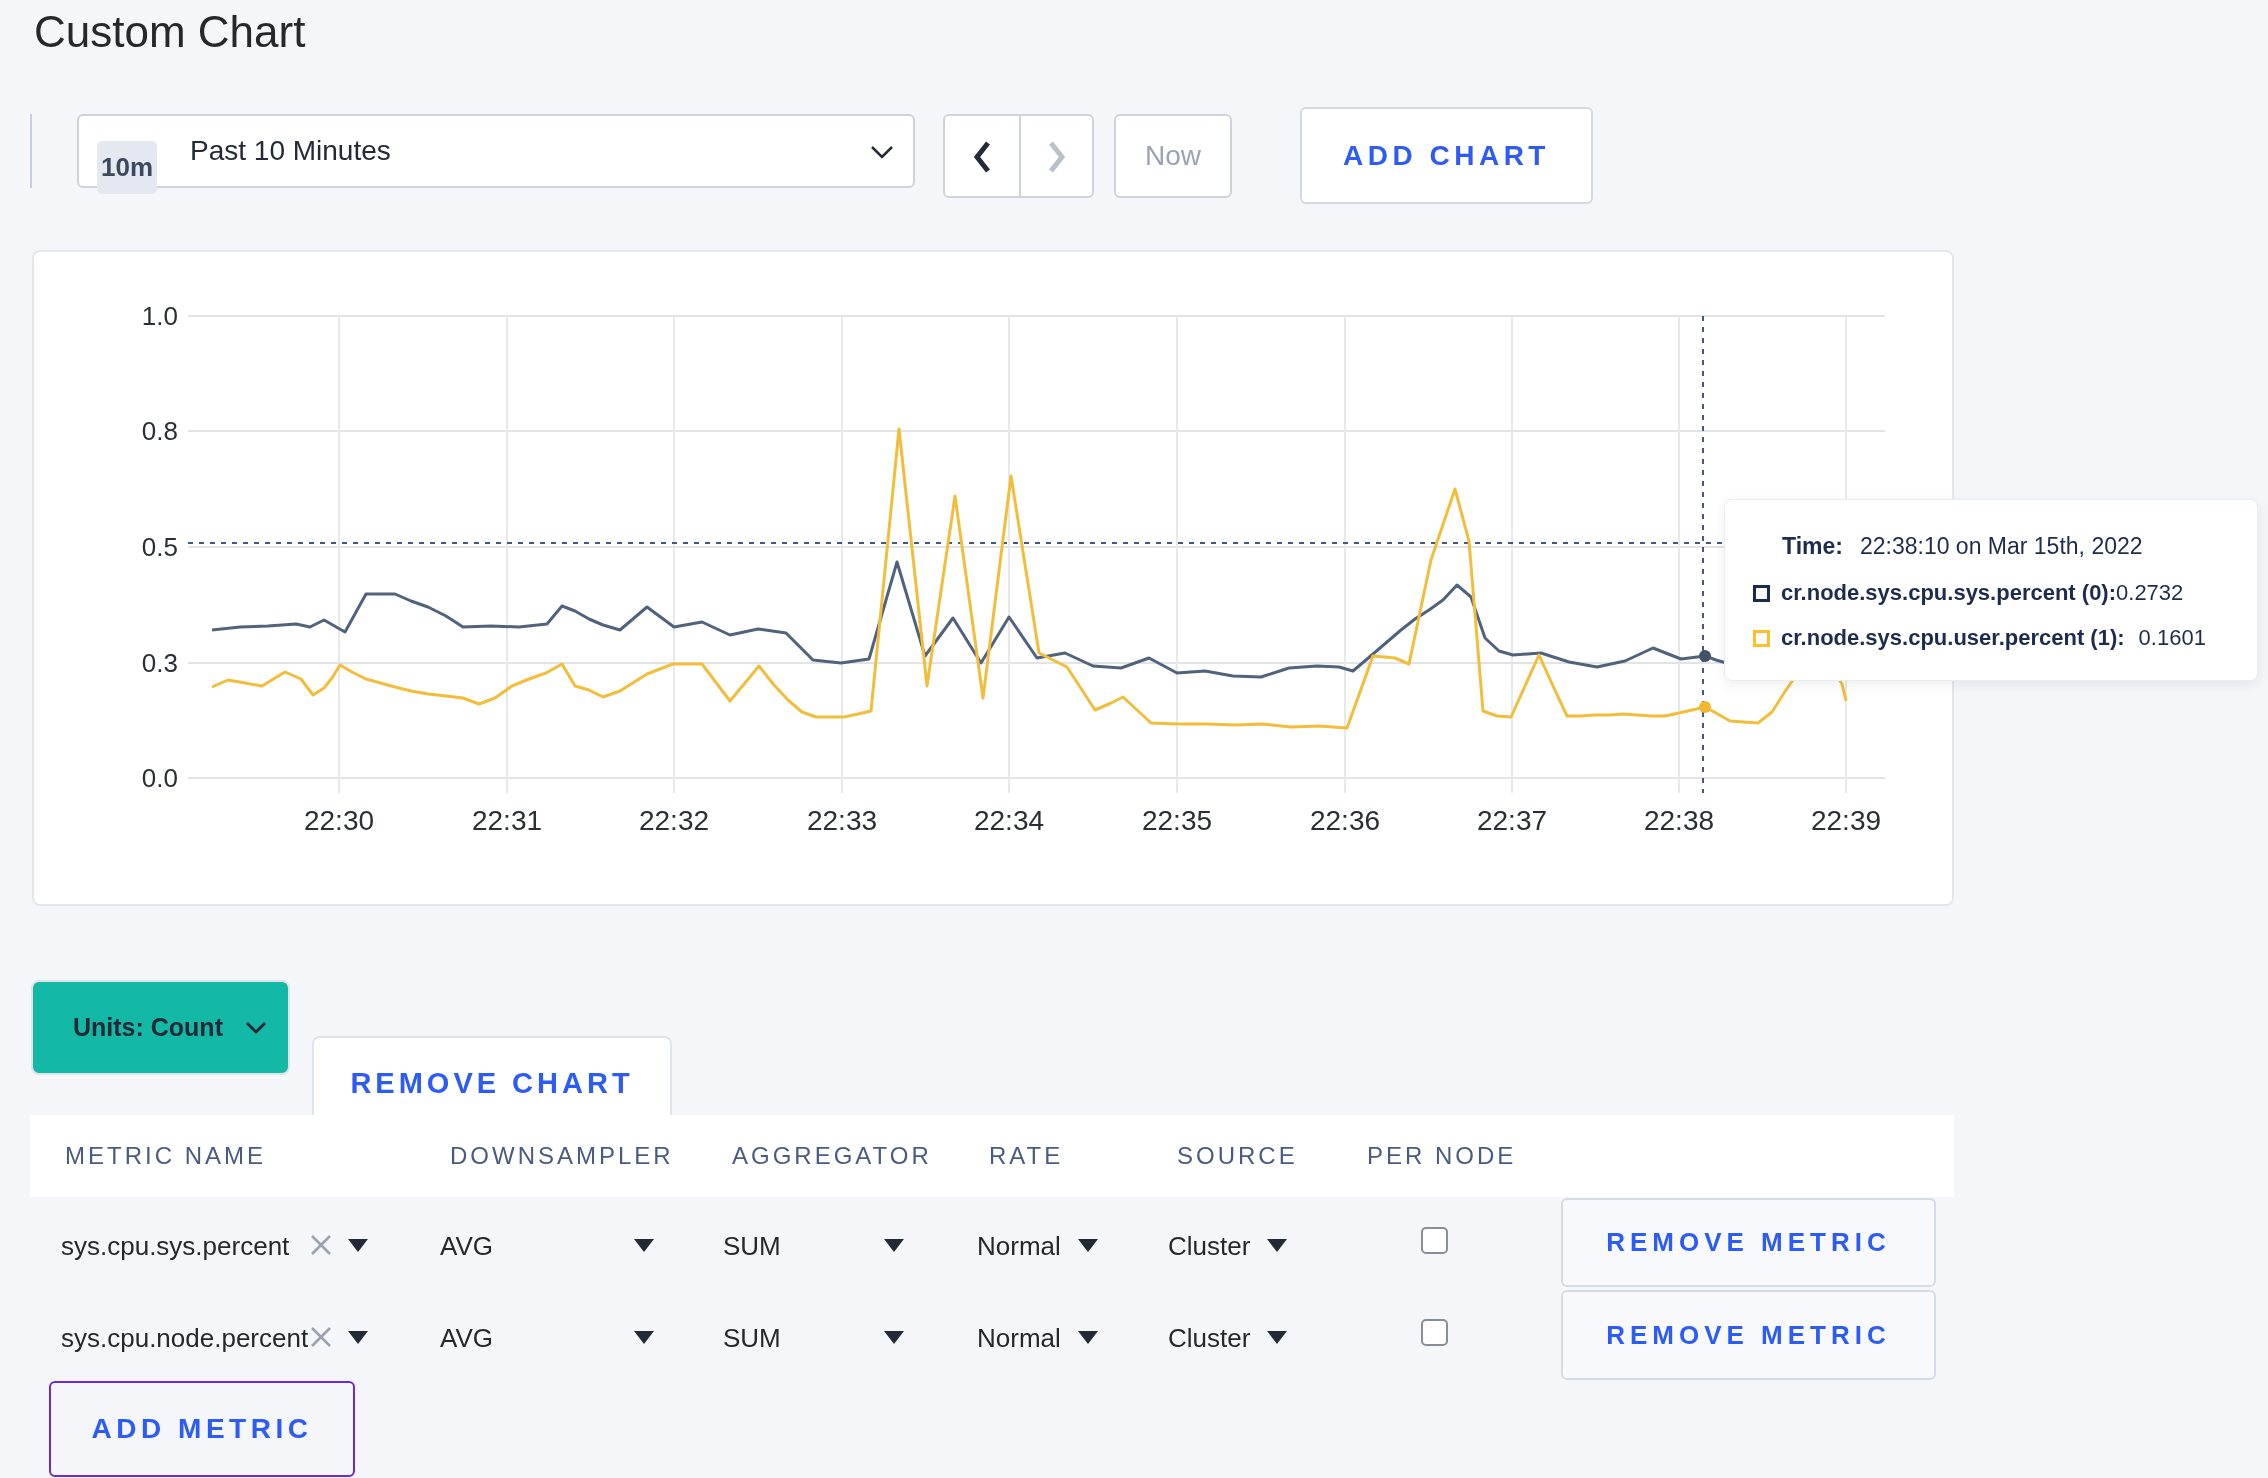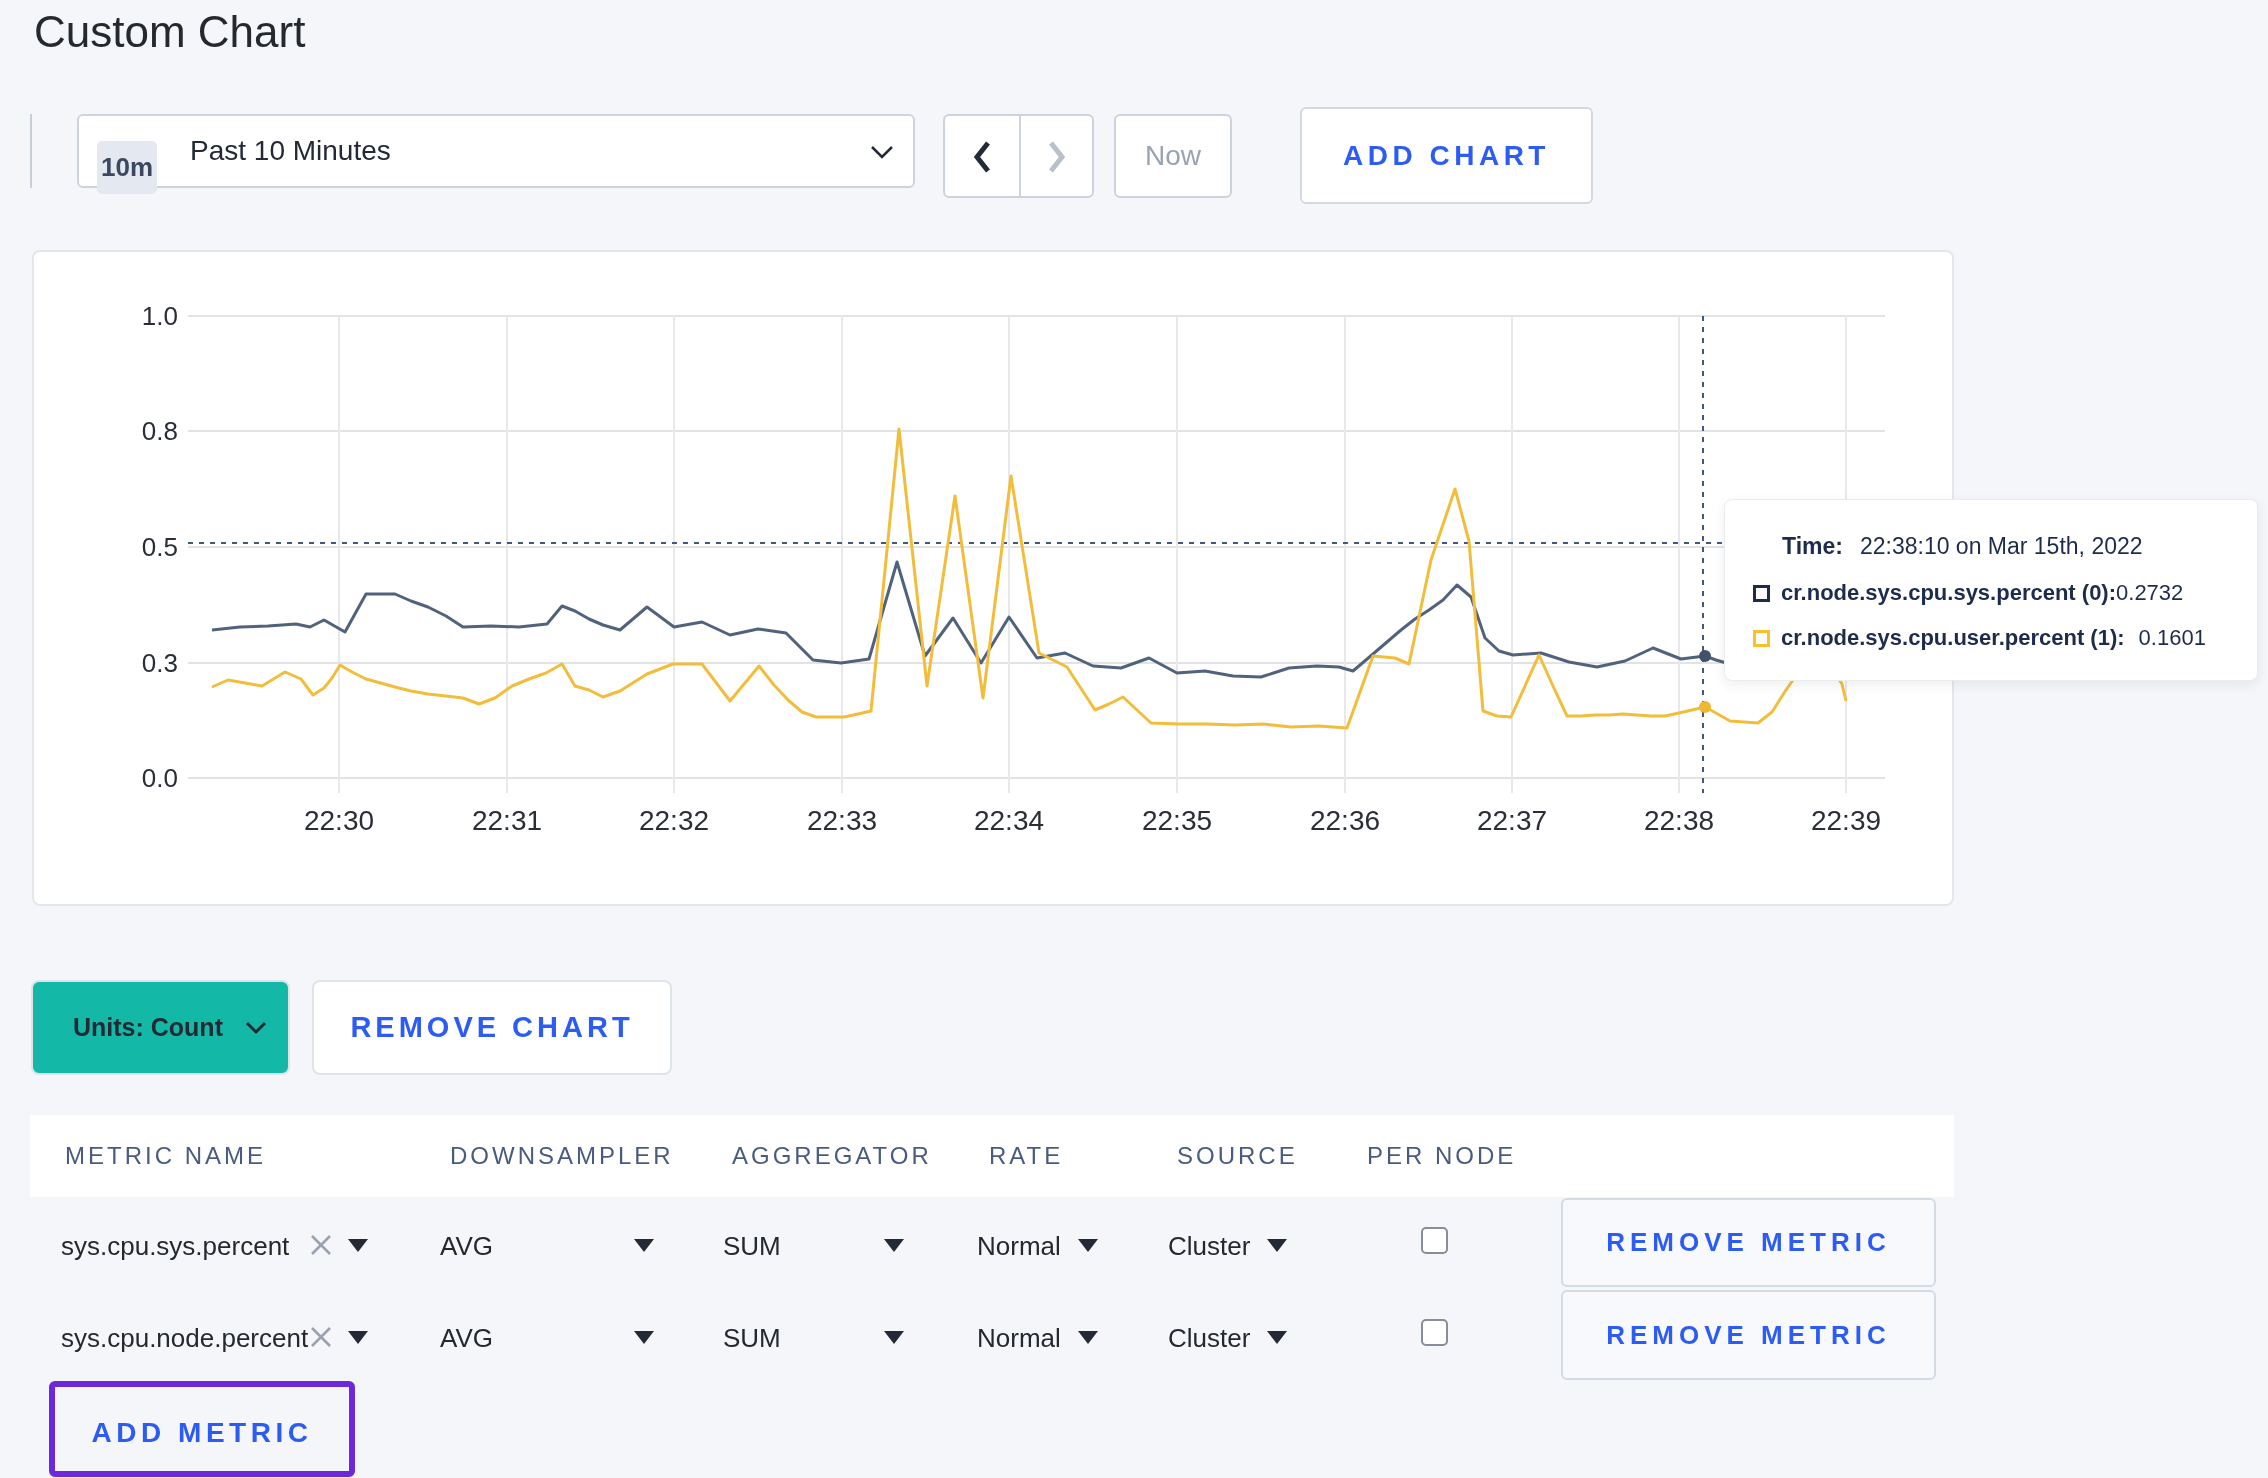--- a/index.html
+++ b/index.html
@@ -18,29 +18,29 @@
 .addchart { position:absolute; left:1300px; top:107px; width:293px; height:97px; background:#fff; border:2px solid #d4d9e1; border-radius:6px; color:#2d5cf5; font-size:28px; font-weight:600; letter-spacing:4.5px; text-align:center; line-height:93px; }
 
 .card { position:absolute; left:32px; top:250px; width:1922px; height:656px; background:#fff; border:2px solid #e3e7ed; border-radius:8px; }
 
 .tip { position:absolute; left:1724px; top:499px; width:534px; height:182px; background:#fff; border:1px solid #e9ecf1; border-radius:8px; box-shadow:0 4px 12px rgba(40,50,70,.08); font-size:23px; color:#1d2c4c; }
 .tiprow { position:absolute; left:0; width:100%; height:28px; line-height:28px; white-space:nowrap; }
 .sw { display:inline-block; width:17px; height:17px; border:3px solid #1d2c4c; vertical-align:-2px; margin-right:11px; }
 .sw.y { border-color:#fdc02a; }
 
 .units { position:absolute; left:31px; top:980px; width:259px; height:95px; background:#14b8a6; border:2px solid #dfe3ea; border-radius:8px; }
-.rmchart { position:absolute; left:312px; top:980px; width:360px; height:95px; background:#fff; border:2px solid #dfe3ea; border-radius:8px; color:#2d5cf5; font-size:29px; font-weight:600; letter-spacing:4px; text-align:center; line-height:91px; }
+.rmchart { position:absolute; left:312px; top:1036px; width:360px; height:95px; background:#fff; border:2px solid #dfe3ea; border-radius:8px; color:#2d5cf5; font-size:29px; font-weight:600; letter-spacing:4px; text-align:center; line-height:91px; }
 
 .thead { position:absolute; left:30px; top:1115px; width:1924px; height:82px; background:#fff; }
 .th { position:absolute; top:0; height:82px; line-height:82px; font-size:24px; font-weight:500; letter-spacing:3px; color:#4a5b80; white-space:nowrap; }
 .cell { position:absolute; font-size:26px; padding-top:3px; color:#25292e; white-space:nowrap; }
 .tri { display:inline-block; width:0; height:0; border-left:10px solid transparent; border-right:10px solid transparent; border-top:13px solid #242a35; }
 .chk { position:absolute; width:27px; height:27px; background:#fff; border:2px solid #878e99; border-radius:5px; }
 .rmmetric { position:absolute; left:1561px; width:375px; height:89px; background:#f8f9fc; border:2px solid #d5dbe4; border-radius:6px; color:#2d5cf5; font-size:26px; font-weight:600; letter-spacing:5px; text-align:center; line-height:85px; }
-.addmetric { position:absolute; left:49px; top:1381px; width:306px; height:96px; background:transparent; border:6px solid #6d28d9; border-radius:6px; color:#2d5cf5; font-size:28px; font-weight:600; letter-spacing:4.5px; text-align:center; line-height:92px; }
+.addmetric { position:absolute; left:49px; top:1381px; width:306px; height:96px; background:transparent; border:2px solid #6d28d9; border-radius:6px; color:#2d5cf5; font-size:28px; font-weight:600; letter-spacing:4.5px; text-align:center; line-height:92px; }
 </style>
 </head>
 <body>
 <h1>Custom Chart</h1>
 <div class="twline"></div>
 <div class="selbox">
   <div class="badge">10m</div>
   <div class="seltext">Past 10 Minutes</div>
   <svg class="selchev" width="26" height="16" viewBox="0 0 26 16">
       <path d="M3 3 L13 13 L23 3" stroke="#242a35" stroke-width="2.5" fill="none"></path>

